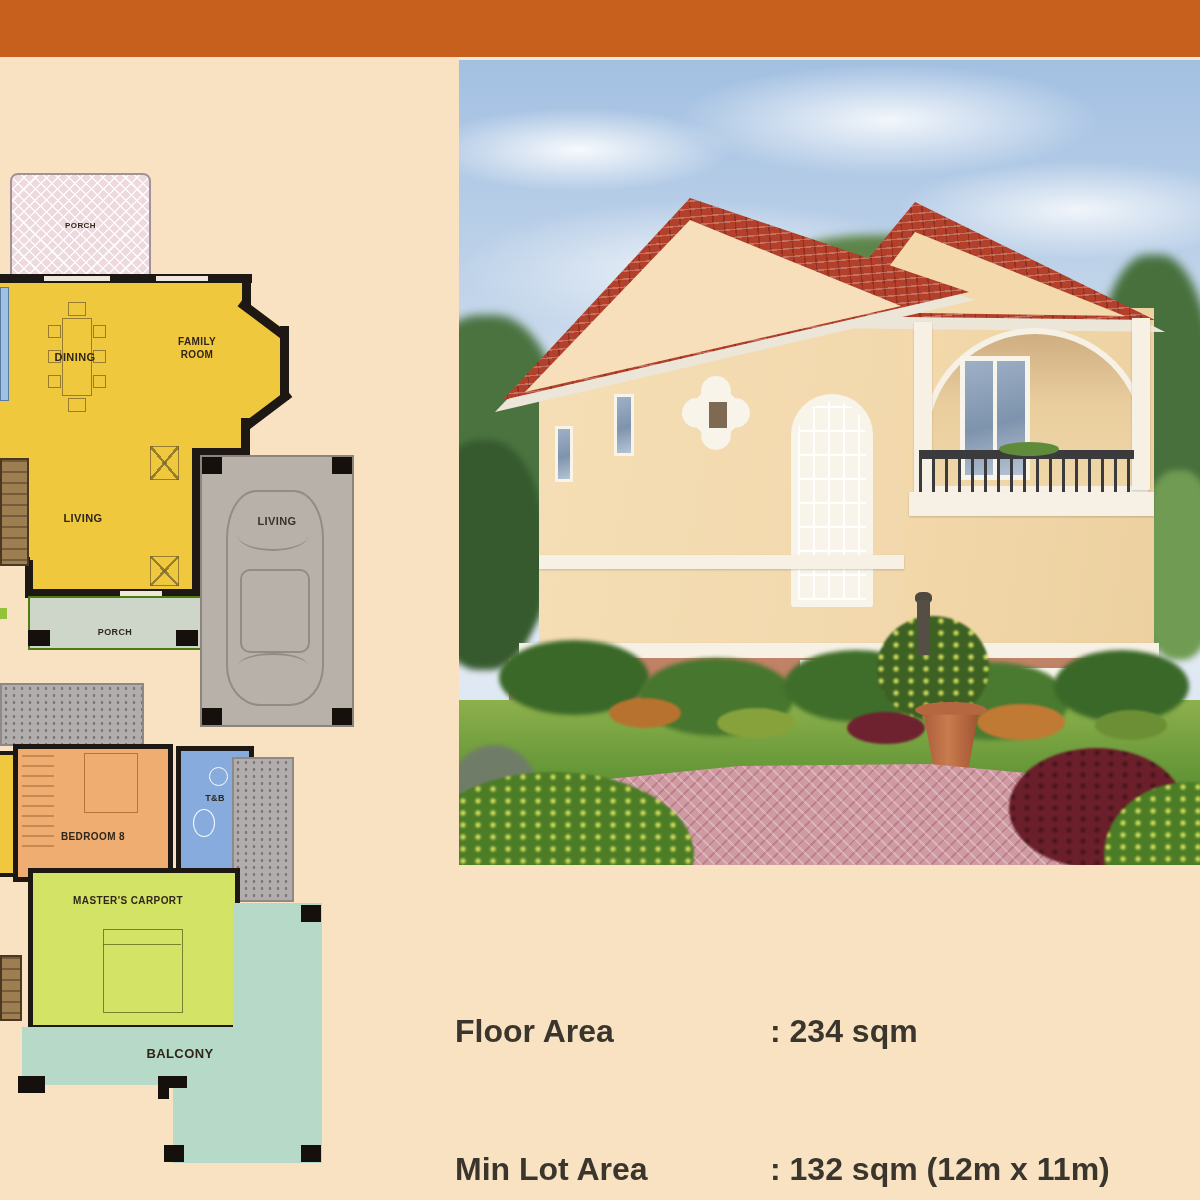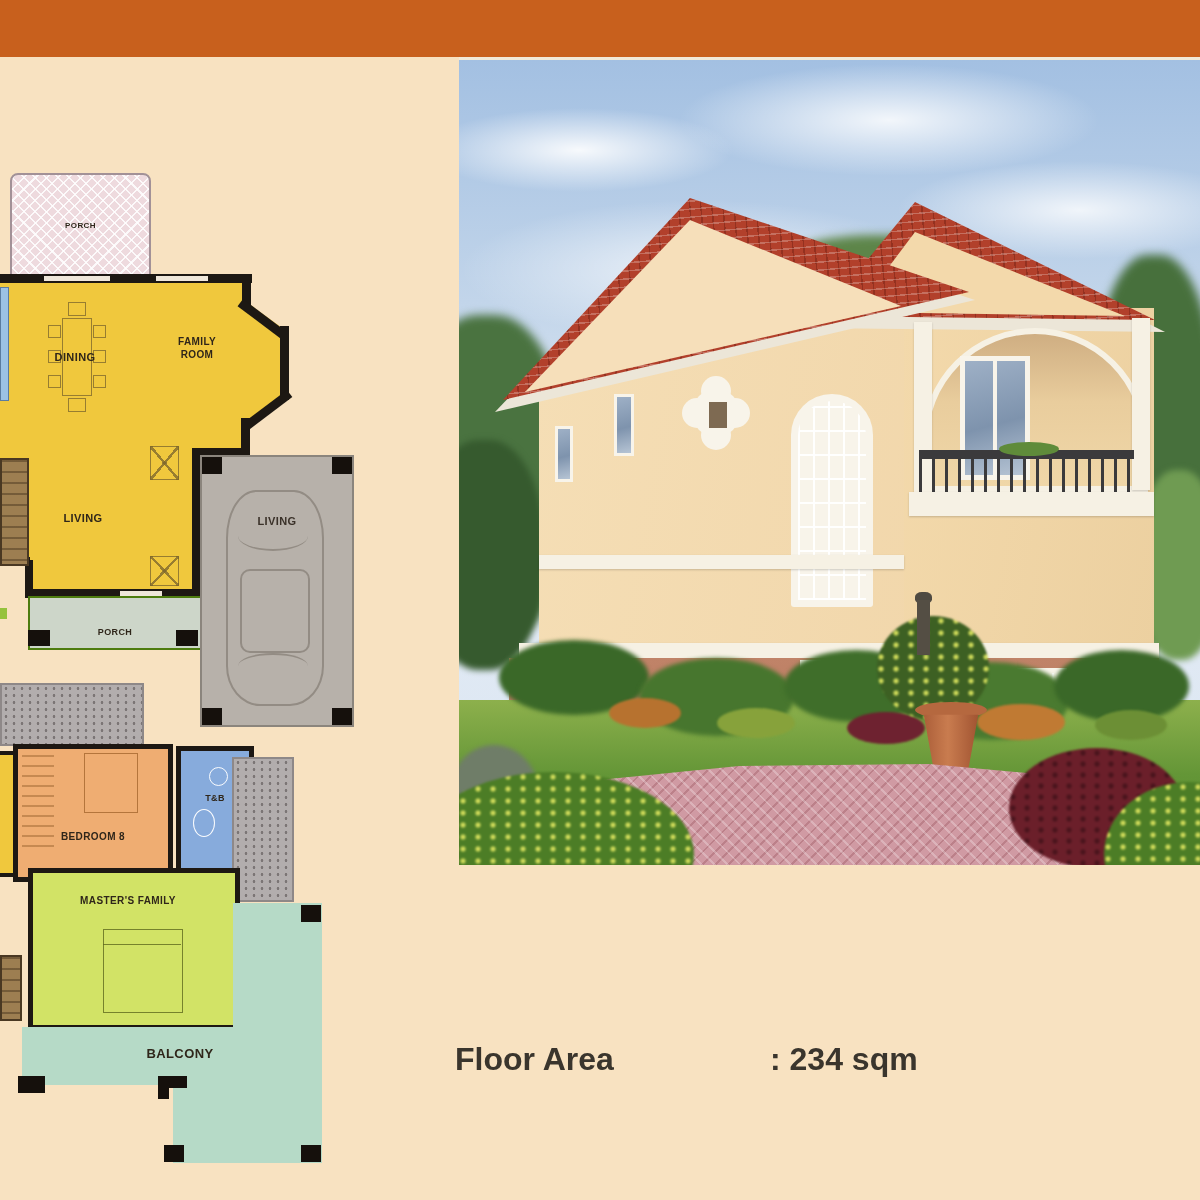--- a/index.html
+++ b/index.html
@@ -50,21 +50,21 @@
     repeating-linear-gradient(175deg,rgba(255,255,255,.25) 0 1.5px,transparent 1.5px 8px),
     repeating-linear-gradient(85deg,rgba(90,20,10,.35) 0 1.5px,transparent 1.5px 11px);}
   .whitebar{position:absolute;background:#f6f1e4;box-shadow:0 1px 2px rgba(0,0,0,.18);}
   .winframe{position:absolute;background:#f8f4ea;}
   .winglass{position:absolute;background:linear-gradient(165deg,#9eb0c6,#7e93ad 55%,#b6c4d4);}
   .grid{background-image:repeating-linear-gradient(90deg,rgba(255,255,255,.95) 0 2px,transparent 2px 15px),repeating-linear-gradient(0deg,rgba(255,255,255,.95) 0 2px,transparent 2px 24px);}
   .lobe{position:absolute;background:#f8f4ea;border-radius:50%;}
   .column-s{position:absolute;background:linear-gradient(90deg,#a86f58,#cf9a80 45%,#a86f58);}
   
   .specs{left:455px;top:916px;width:745px;font-size:32px;line-height:46px;font-weight:bold;color:#3a352d;white-space:pre-wrap;}
-  .spec-label{display:inline-block;width:315px;margin-top:28px;}
+  .spec-label{display:inline-block;width:315px;}
 </style>
 </head>
 <body>
 
 <div class="canvas">
 
   <div class="abs top-bar"></div>
 
   <div>
     <div class="abs lanai">
@@ -146,21 +146,21 @@
       <div class="abs" style="left:12px;top:58px;width:20px;height:26px;border:1.5px solid rgba(255,255,255,.95);border-radius:50%;"></div>
       <div class="abs" style="left:28px;top:16px;width:17px;height:17px;border:1.5px solid rgba(255,255,255,.95);border-radius:50%;"></div>
       <div class="plan-label" style="left:0;right:0;top:42px;font-size:9px;">T&amp;B</div>
     </div>
 
     <div class="abs stipple" style="left:232px;top:757px;width:58px;height:141px;"></div>
 
     <div class="abs master">
       <div class="furn" style="left:70px;top:56px;width:78px;height:82px;border-color:rgba(95,105,30,.8);"></div>
       <div class="furn" style="left:70px;top:56px;width:78px;height:15px;border:none;border-bottom:1.5px solid rgba(95,105,30,.8);"></div>
-      <div class="plan-label" style="left:30px;top:22px;width:130px;">MASTER'S FAMILY</div>
+      <div class="plan-label" style="left:30px;top:22px;width:130px;">MASTER'S CARPORT</div>
     </div>
 
     <div class="abs stairs" style="left:0;top:955px;width:18px;height:62px;"></div>
 
     <div class="abs balcony"></div>
     <div class="plan-label" style="left:125px;top:1046px;width:110px;font-size:13px;">BALCONY</div>
     <div class="corner" style="left:301px;top:905px;width:20px;height:17px;"></div>
     <div class="corner" style="left:301px;top:1145px;width:20px;height:17px;"></div>
     <div class="corner" style="left:164px;top:1145px;width:20px;height:17px;"></div>
     <div class="corner" style="left:18px;top:1076px;width:27px;height:17px;"></div>
@@ -263,18 +263,19 @@
       clip-path:polygon(0 58px,100px 34px,280px 16px,470px 14px,620px 28px,741px 46px,741px 115px,0 115px);"></div>
 
     <div class="bush blur2" style="left:-10px;top:685px;width:90px;height:100px;background:#6f7d68;"></div>
     <div class="bush blur1 speck-y" style="left:-45px;top:712px;width:280px;height:165px;background-color:#4c7d26;"></div>
     <div class="bush blur1 speck-d" style="left:550px;top:688px;width:175px;height:120px;background-color:#6b1f2a;"></div>
     <div class="bush blur1 speck-y" style="left:645px;top:722px;width:170px;height:145px;background-color:#4c7d26;"></div>
   </div>
 
   <div class="abs specs">
     <div><span class="spec-label">Floor Area</span><span>: 234 sqm</span></div>
+    <div><span class="spec-label">Min Lot Area</span><span>: 132 sqm (12m x 11m)</span></div>
     
     
     
   </div>
 
 </div>
 
 </body></html>

